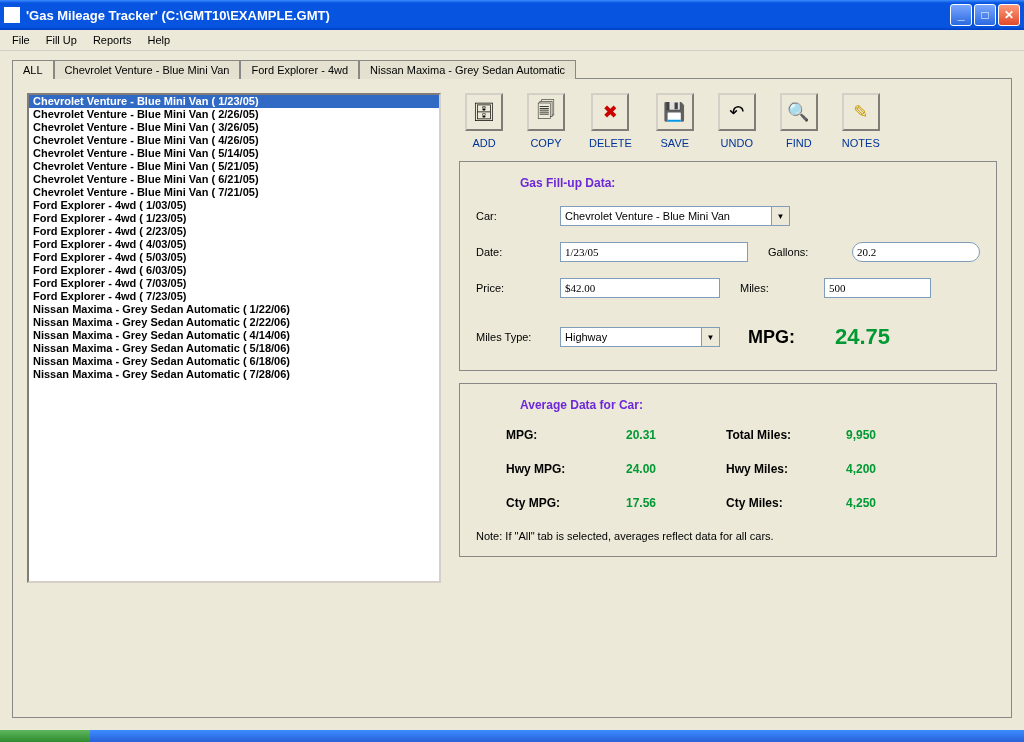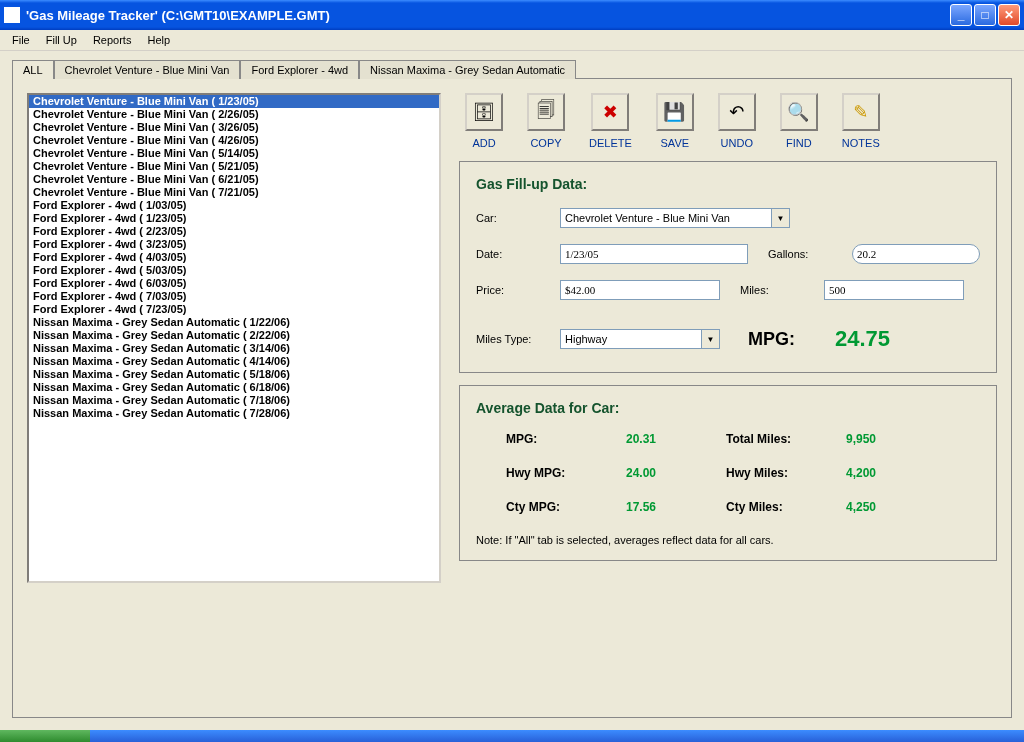--- a/index.html
+++ b/index.html
@@ -162,24 +162,25 @@
   color: #003399;
   font-weight: normal;
   font-size: 11px;
 }
 .panel {
   border: 1px solid #888;
   padding: 14px 16px;
   position: relative;
 }
 .panel-title {
-  color: #14532d;
-  font-weight: bold;
-  font-size: 14px;
+  color: #6d28d9;
+  font-weight: bold;
+  font-size: 12px;
   margin-bottom: 16px;
+  margin-left: 44px;
 }
 .field-row {
   display: flex;
   align-items: center;
   margin-bottom: 16px;
 }
 .field-label {
   width: 84px;
   font-size: 11px;
 }
@@ -284,33 +285,30 @@
           <div class="list-item">Chevrolet Venture - Blue Mini Van ( 2/26/05)</div>
           <div class="list-item">Chevrolet Venture - Blue Mini Van ( 3/26/05)</div>
           <div class="list-item">Chevrolet Venture - Blue Mini Van ( 4/26/05)</div>
           <div class="list-item">Chevrolet Venture - Blue Mini Van ( 5/14/05)</div>
           <div class="list-item">Chevrolet Venture - Blue Mini Van ( 5/21/05)</div>
           <div class="list-item">Chevrolet Venture - Blue Mini Van ( 6/21/05)</div>
           <div class="list-item">Chevrolet Venture - Blue Mini Van ( 7/21/05)</div>
           <div class="list-item">Ford Explorer - 4wd ( 1/03/05)</div>
           <div class="list-item">Ford Explorer - 4wd ( 1/23/05)</div>
           <div class="list-item">Ford Explorer - 4wd ( 2/23/05)</div>
-          <div class="list-item">Ford Explorer - 4wd ( 3/23/05)</div>
           <div class="list-item">Ford Explorer - 4wd ( 4/03/05)</div>
           <div class="list-item">Ford Explorer - 4wd ( 5/03/05)</div>
           <div class="list-item">Ford Explorer - 4wd ( 6/03/05)</div>
           <div class="list-item">Ford Explorer - 4wd ( 7/03/05)</div>
           <div class="list-item">Ford Explorer - 4wd ( 7/23/05)</div>
           <div class="list-item">Nissan Maxima - Grey Sedan  Automatic ( 1/22/06)</div>
           <div class="list-item">Nissan Maxima - Grey Sedan  Automatic ( 2/22/06)</div>
-          <div class="list-item">Nissan Maxima - Grey Sedan  Automatic ( 3/14/06)</div>
           <div class="list-item">Nissan Maxima - Grey Sedan  Automatic ( 4/14/06)</div>
           <div class="list-item">Nissan Maxima - Grey Sedan  Automatic ( 5/18/06)</div>
           <div class="list-item">Nissan Maxima - Grey Sedan  Automatic ( 6/18/06)</div>
-          <div class="list-item">Nissan Maxima - Grey Sedan  Automatic ( 7/18/06)</div>
           <div class="list-item">Nissan Maxima - Grey Sedan  Automatic ( 7/28/06)</div>
         </div>
     </div>
 
     <div class="right-col">
       <div class="toolbar" id="toolbar">
           <div class="tb-btn">
             <div class="tb-icon">🗄</div>
             <div class="tb-label">ADD</div>
           </div>
@@ -357,21 +355,21 @@
           <div style="width:20px"></div>
           <div class="field-label2">Gallons:</div>
           <input class="text-input" style="width: 128px; border-radius: 10px;" value="20.2">
         </div>
 
         <div class="field-row">
           <div class="field-label">Price:</div>
           <input class="text-input" style="width: 160px;" value="$42.00">
           <div style="width:20px"></div>
           <div class="field-label2">Miles:</div>
-          <input class="text-input" style="width: 140px;" value="500">
+          <input class="text-input" style="width: 107px;" value="500">
         </div>
 
         <div class="field-row" style="margin-top:26px;margin-bottom:6px;align-items:center">
           <div class="field-label">Miles Type:</div>
           <div class="dropdown" style="width:160px">
             <div class="dropdown-text">Highway</div>
             <div class="dropdown-arrow">▼</div>
           </div>
           <div style="width:28px"></div>
           <div class="mpg-big-label">MPG:</div>

